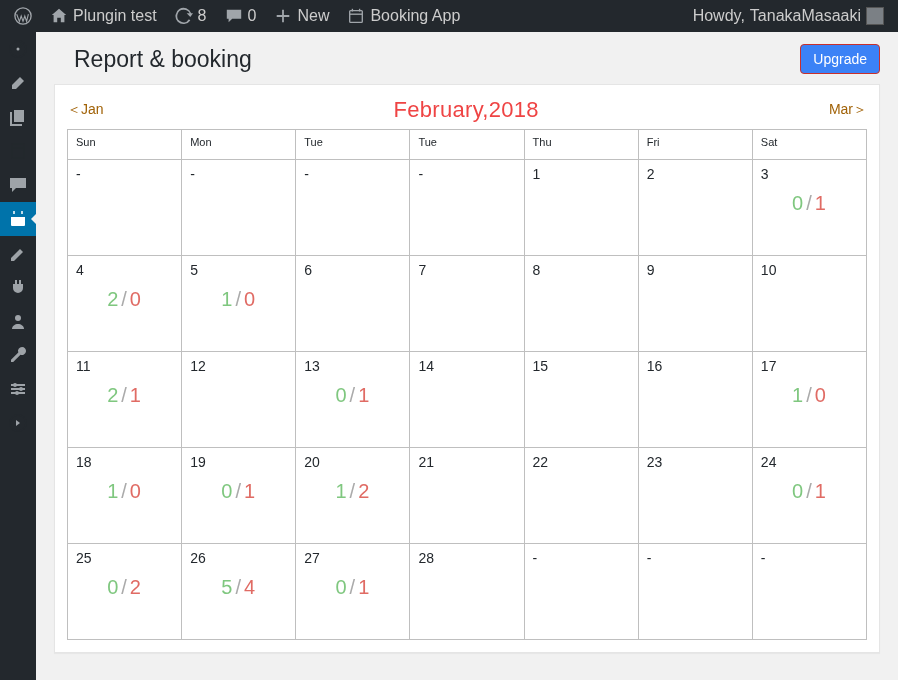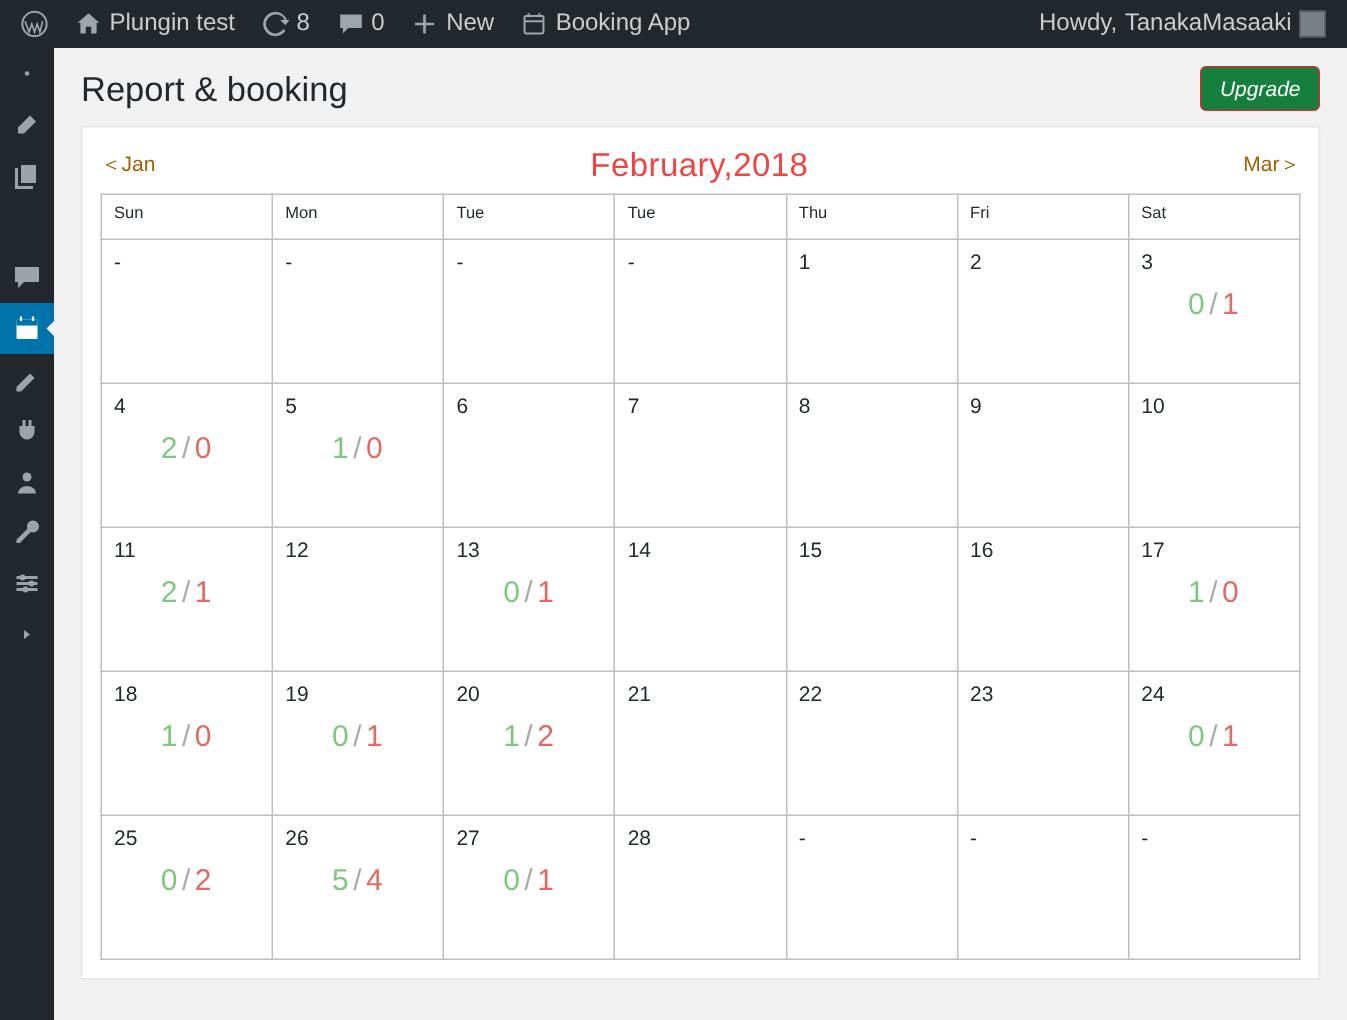--- a/index.html
+++ b/index.html
@@ -15,22 +15,22 @@
   .sidebar { position: fixed; top: 32px; left: 0; bottom: 0; width: 36px; background: #23282d; display: flex; flex-direction: column; z-index: 50; }
   .sidebar .s-item { width: 36px; height: 34px; display: flex; align-items: center; justify-content: center; position: relative; }
   .sidebar .s-item svg { width: 20px; height: 20px; fill: #9ea3a8; }
   .sidebar .s-item.active { background: #0073aa; }
   .sidebar .s-item.active svg { fill: #fff; }
   .sidebar .s-item.active::after { content: ""; position: absolute; right: -8px; top: 50%; transform: translateY(-50%); border: 8px solid transparent; border-left-color: #0073aa; width: 0; height: 0; display:none; }
   .sidebar .s-item.active .arrow { position:absolute; right:-1px; top:50%; transform:translateY(-50%); width:0;height:0;border-top:6px solid transparent;border-bottom:6px solid transparent;border-right:6px solid #f1f1f1; }
 
   .content { position: absolute; top: 32px; left: 36px; right: 0; bottom: 0; overflow: auto; padding: 12px 18px 18px 18px; }
   .page-header { display: flex; align-items: center; margin-bottom: 10px; }
-  .page-header h1 { font-size: 23px; font-weight: 400; color: #23282d; }
-  .upgrade-btn { margin-left: auto; background: #15803d; color: #fff; border: 1px solid #c9302c; border-radius: 4px; padding: 6px 12px; font-size: 14px; font-style: italic; }
+  .page-header h1 { font-size: 23px; font-weight: 400; color: #23282d; margin-left: 20px; }
+  .upgrade-btn { margin-left: auto; background: #3b82f6; color: #fff; border: 1px solid #c9302c; border-radius: 4px; padding: 6px 12px; font-size: 14px; }
 
   .panel { background: #fff; border: 1px solid #e5e5e5; box-shadow: 0 1px 1px rgba(0,0,0,0.04); padding: 12px; }
   .cal-nav { display: flex; align-items: center; justify-content: space-between; color: #555; font-size: 14px; margin-bottom: 6px; }
   .cal-nav .month-title { font-size: 22px; color: #ef4444; letter-spacing: .3px; }
   .cal-nav .nav-link { color: #a16207; }
 
   table.calendar { width: 100%; border-collapse: collapse; table-layout: fixed; }
   table.calendar th, table.calendar td { border: 1px solid #bfbfbf; text-align: left; vertical-align: top; }
   table.calendar th { font-weight: 400; font-size: 11px; padding: 6px 8px; height: 30px; }
   table.calendar td { height: 96px; padding: 6px 8px; font-size: 14px; position: relative; }

